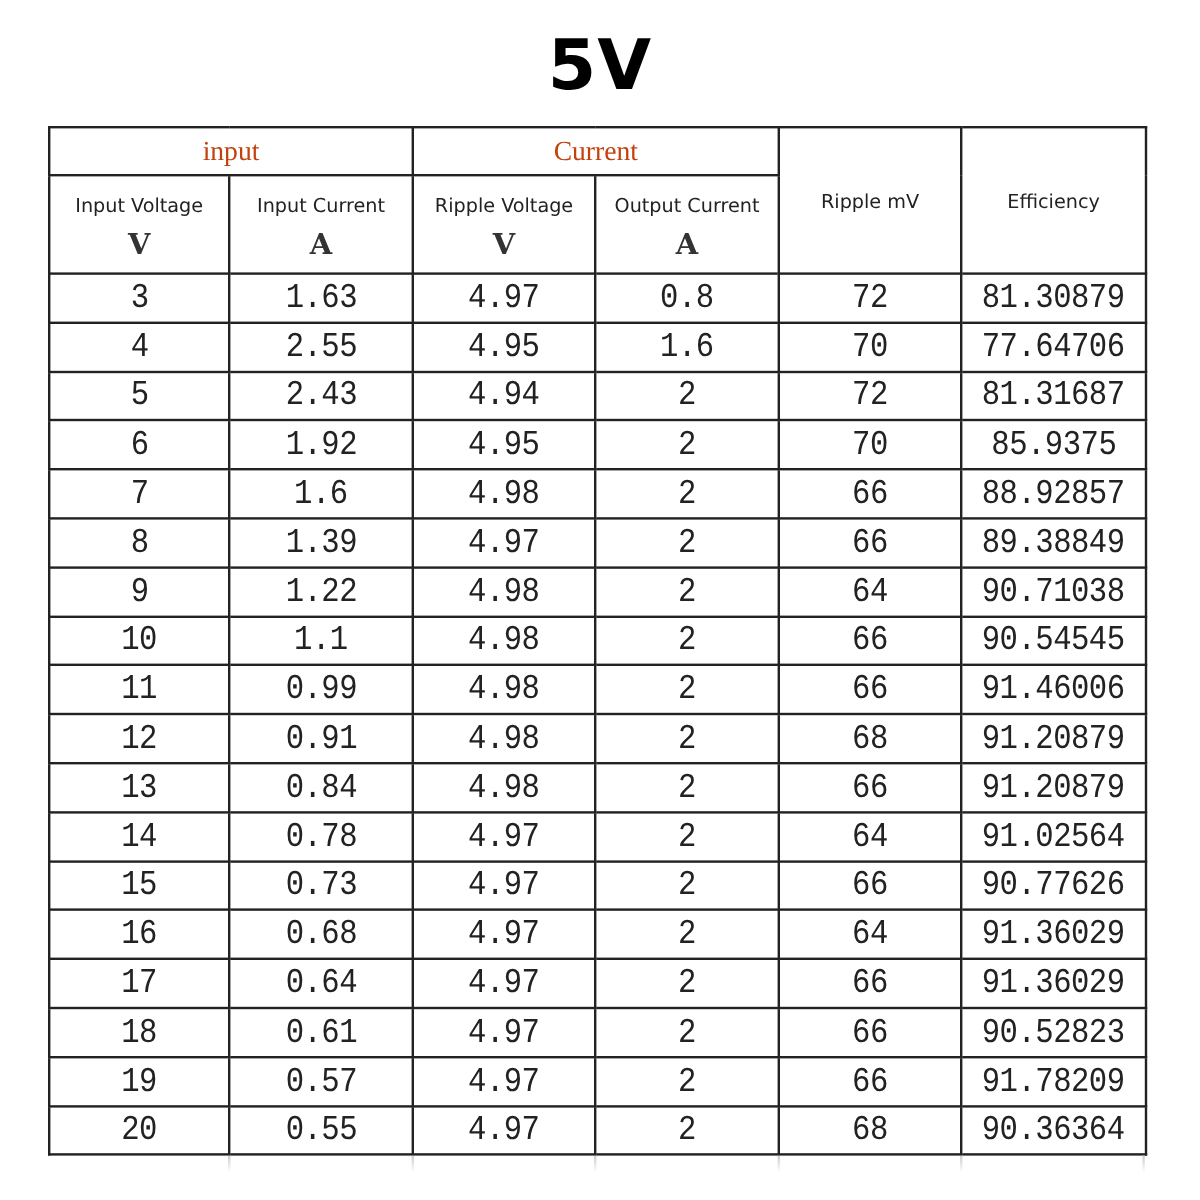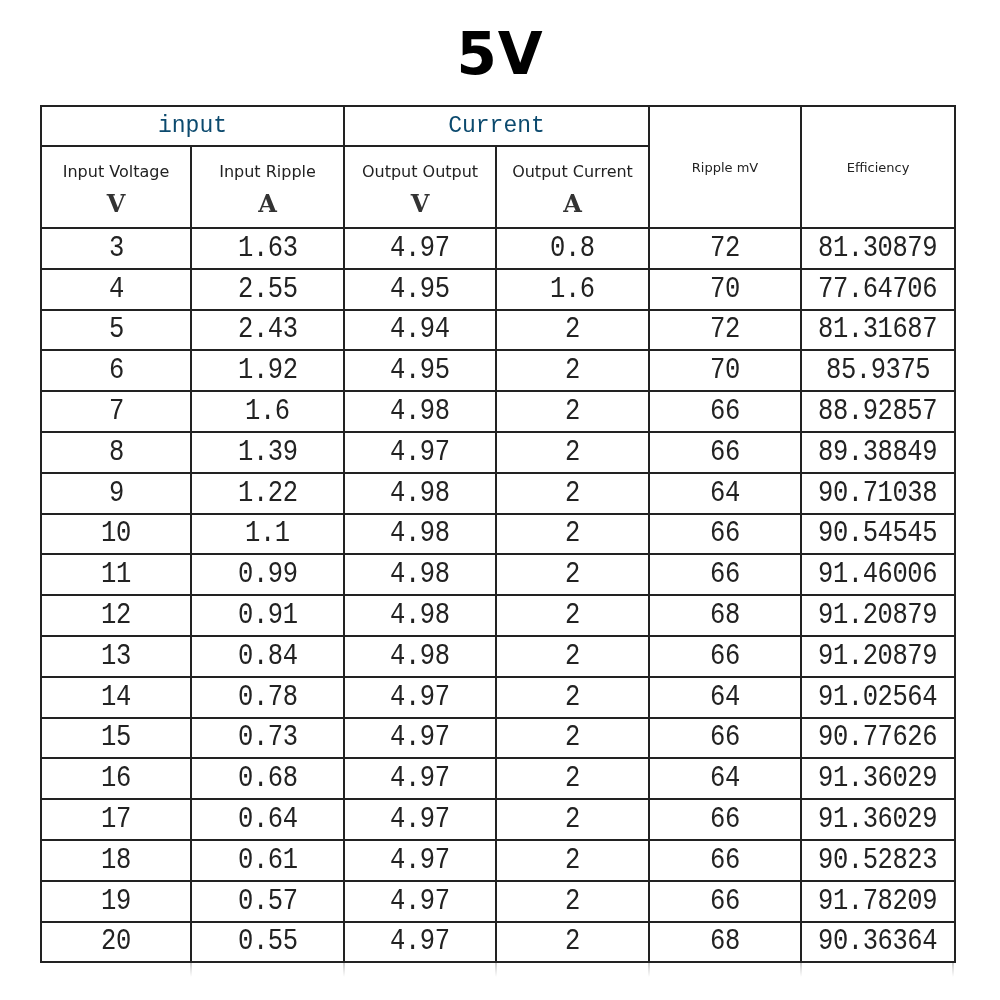--- a/index.html
+++ b/index.html
@@ -48,22 +48,22 @@
       text-align: center;
       vertical-align: middle;
       padding: 0;
       overflow: hidden;
       white-space: nowrap;
     }
     th.group {
       height: 38px;
       font-weight: normal;
       font-size: 23px;
-      font-family: Liberation Mono, monospace;
-      color: #0c4a6e;
+      font-family: Liberation Serif, serif;
+      color: #c2410c;
     }
     th.sub {
       height: 80px;
       font-weight: normal;
       font-family: "DejaVu Sans", sans-serif;
       font-size: 16px;
       color: #222;
       margin-top: 47px;
     }
     th.sub .lbl {
@@ -76,21 +76,21 @@
       margin-top: 8px;
       font-family: "DejaVu Serif", serif;
       font-weight: bold;
       font-size: 24px;
       line-height: 26px;
       color: #333;
     }
     th.span2 {
       font-weight: normal;
       font-family: "DejaVu Sans", sans-serif;
-      font-size: 13px;
+      font-size: 16px;
       color: #222;
       padding-bottom: 10px;
     }
     td.cell {
       height: 38.8px;
       font-family: "Liberation Mono", monospace;
       font-size: 29px;
       color: #222;
       letter-spacing: -0.5px;
       transform-origin: center;
@@ -134,25 +134,25 @@
       <th class="group" colspan="2">Current</th>
       <th class="span2" rowspan="2">Ripple mV</th>
       <th class="span2" rowspan="2">Efficiency</th>
     </tr>
     <tr>
       <th class="sub">
         <span class="lbl">Input Voltage</span>
         <span class="unit">V</span>
       </th>
       <th class="sub">
-        <span class="lbl">Input Ripple</span>
+        <span class="lbl">Input Current</span>
         <span class="unit">A</span>
       </th>
       <th class="sub">
-        <span class="lbl">Output Output</span>
+        <span class="lbl">Ripple Voltage</span>
         <span class="unit">V</span>
       </th>
       <th class="sub">
         <span class="lbl">Output Current</span>
         <span class="unit">A</span>
       </th>
     </tr>
   </thead>
   <tbody id="tbody">
       <tr>

